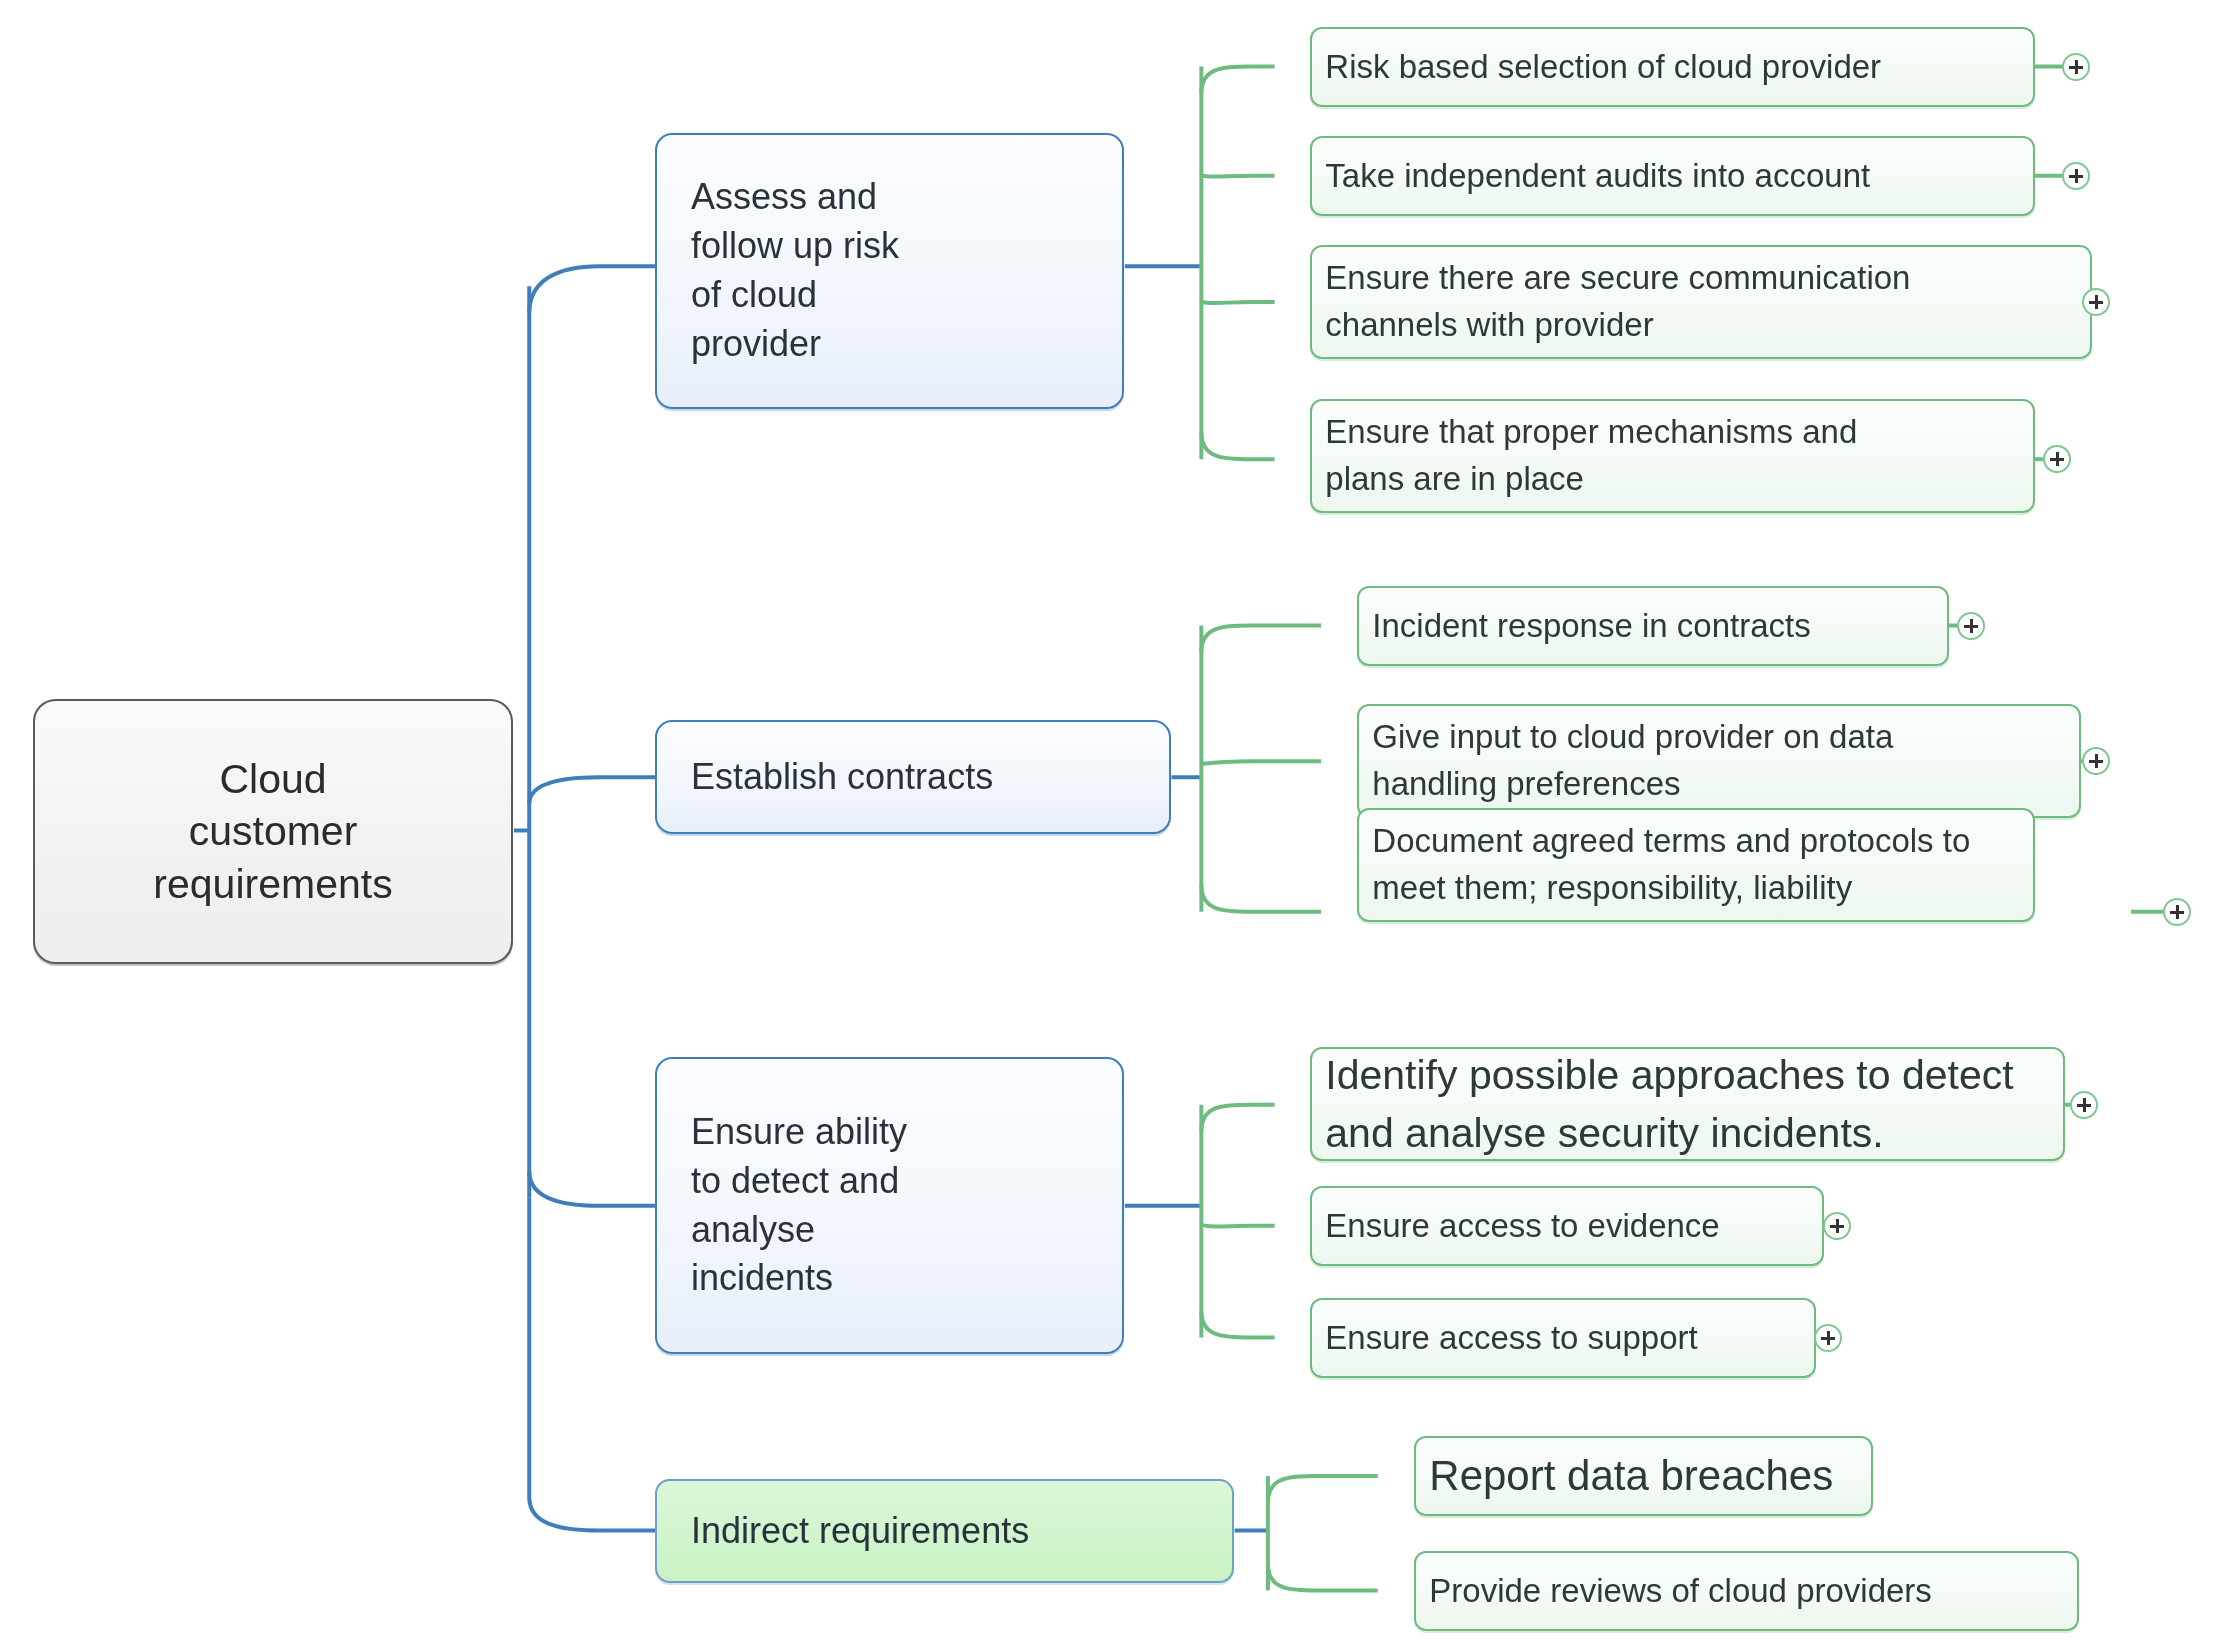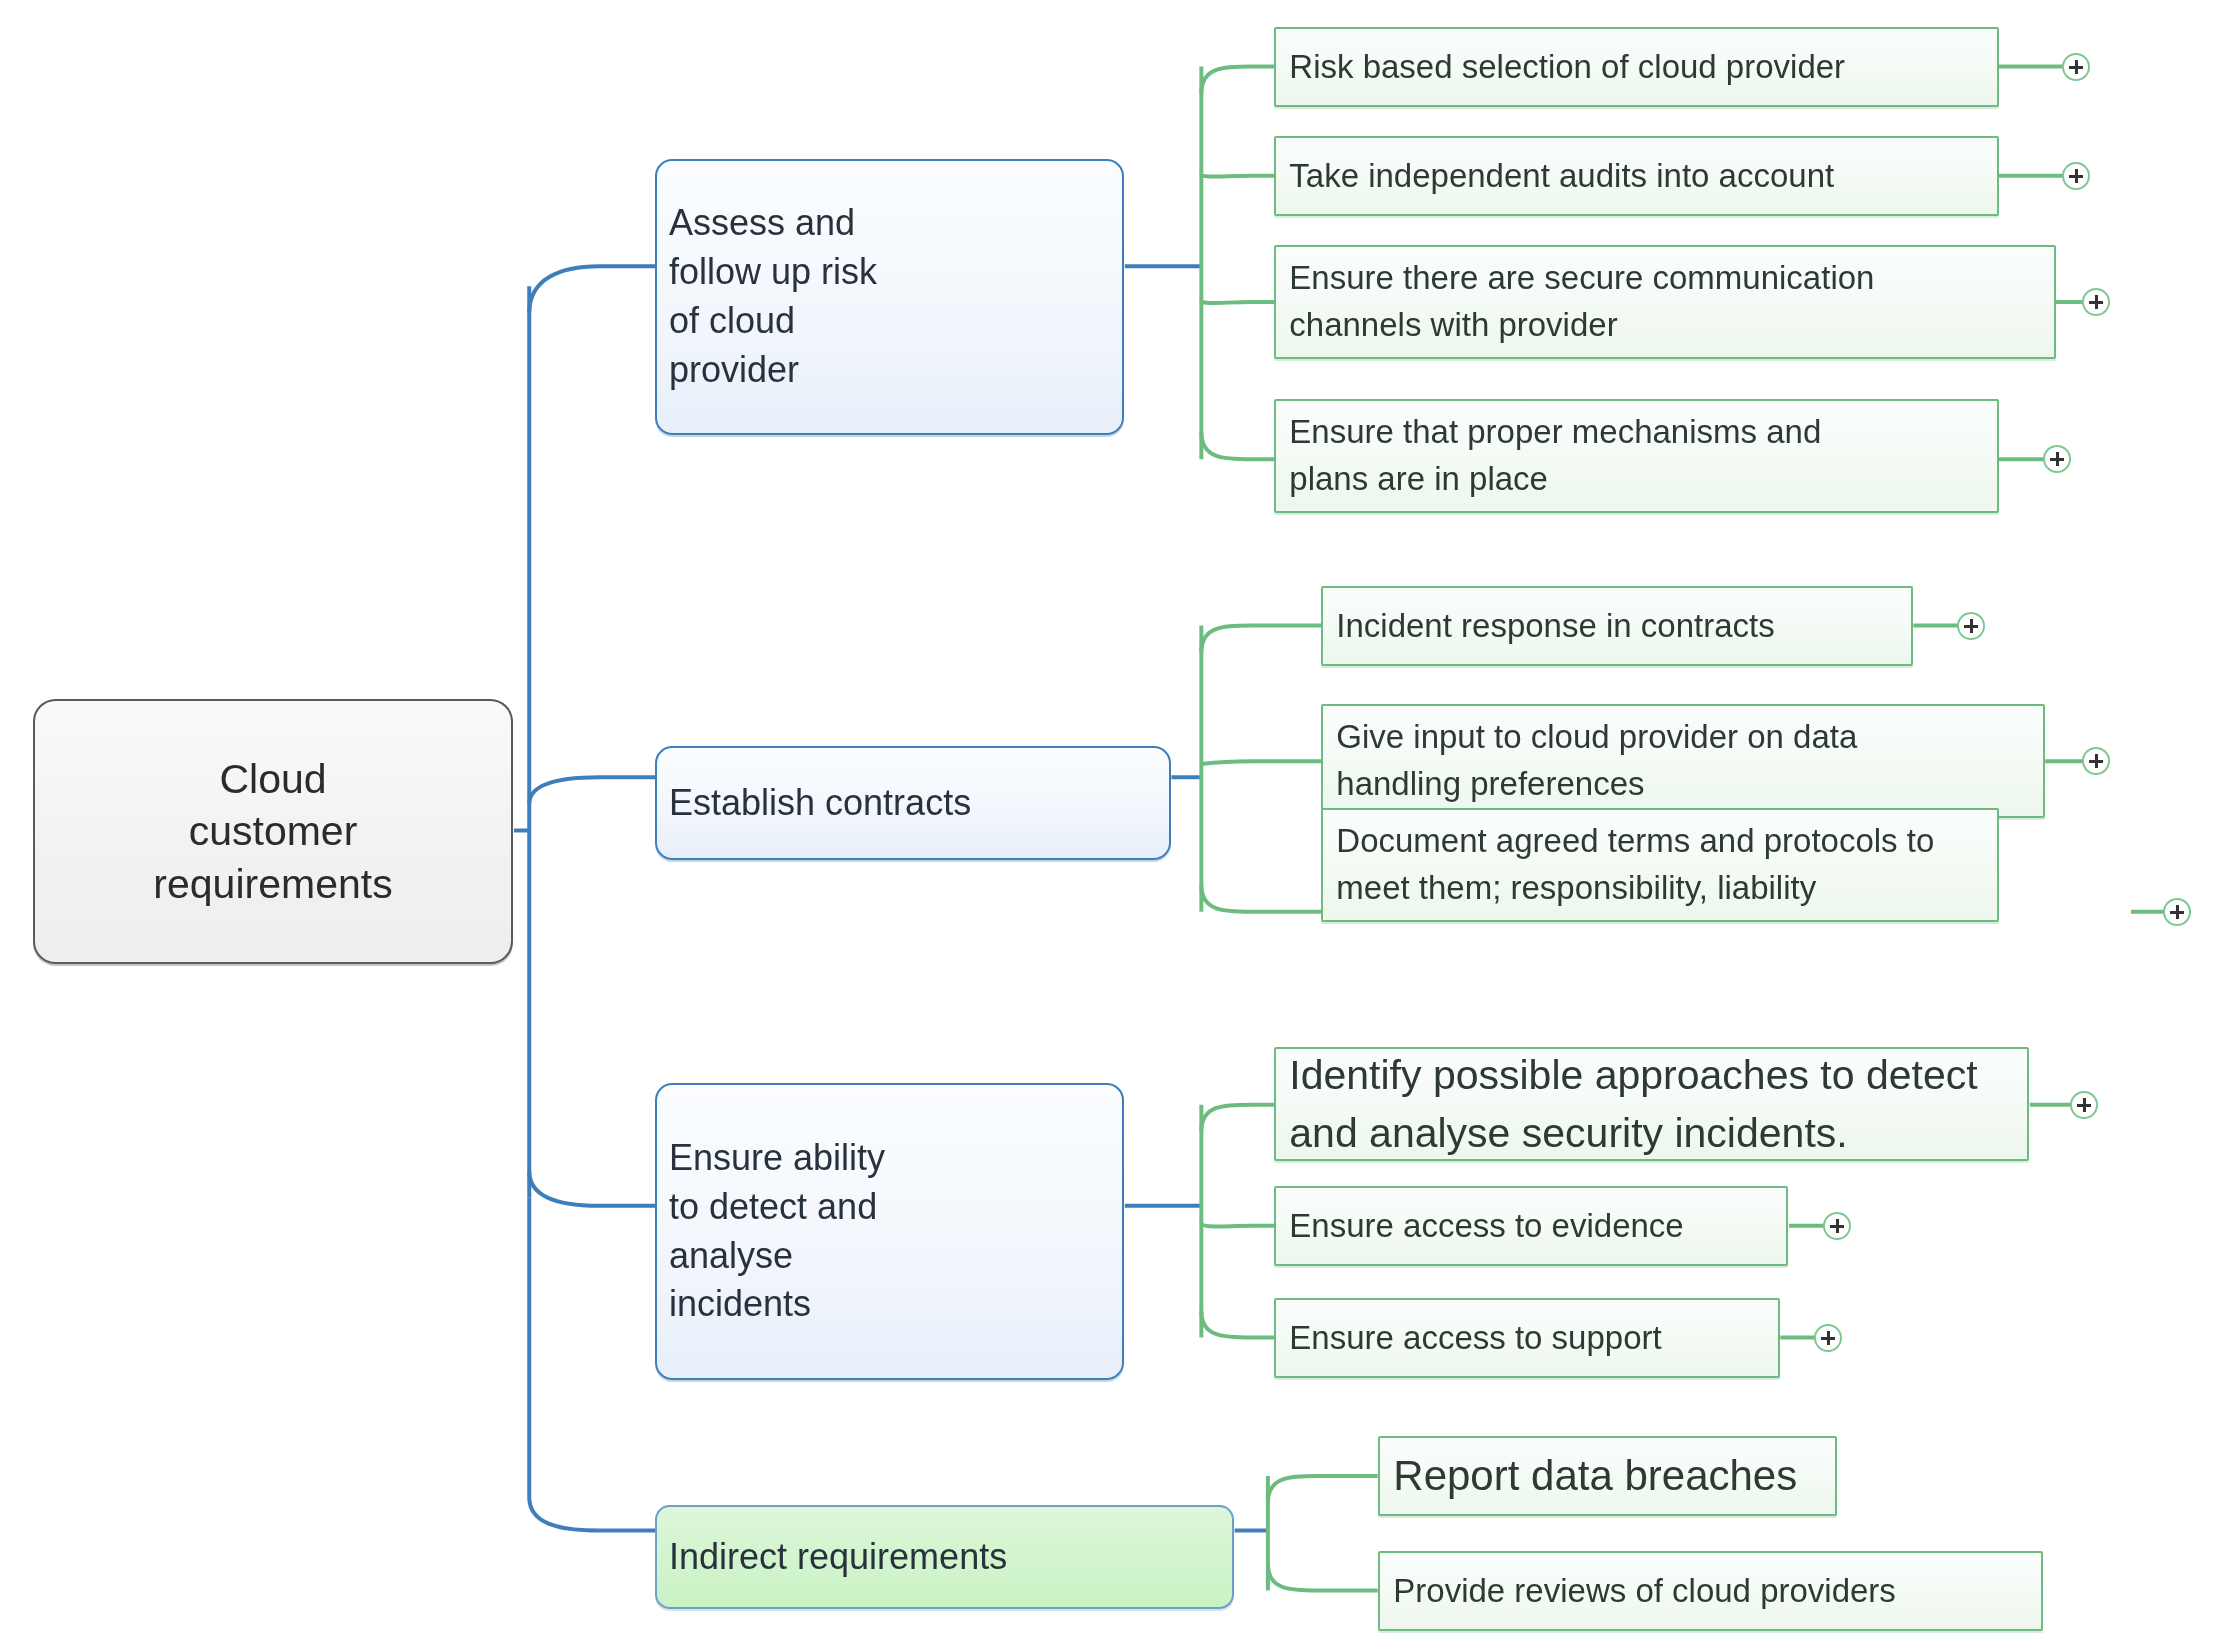--- a/index.html
+++ b/index.html
@@ -25,26 +25,27 @@
   }
   
   .n-branch-green{
     border:2px solid #6f9fc8;border-radius:14.6px;
     background:linear-gradient(180deg,#dcf7d9 0%,#c9f2c3 100%);
     box-shadow:0 2px 0 rgba(111,159,200,.30);
     color:#27323c;
   }
   
   .n-leaf{
-    border:2px solid #6ebb80;border-radius:2px;
+    border:2px solid #6ebb80;border-radius:12px;
     background:linear-gradient(180deg,#fbfefc 0%,#f3faf4 60%,#edf6ef 100%);
     box-shadow:0 2px 0 rgba(110,187,128,.28);
     color:#2d3a33;
-  }
-  .pad{padding:0 12px;margin-top:26px;}
+    margin-left:36px;
+  }
+  .pad{padding:0 34px;}
   .pad-c{padding:0 13.3px;}
 
   
   .plus{
     position:absolute;width:28px;height:28px;border-radius:50%;
     border:2px solid #7fc892;background:#ffffff;
     display:flex;align-items:center;justify-content:center;
     box-sizing:border-box;
   }
   .plus i{position:relative;display:block;width:13.3px;height:13.3px;}

